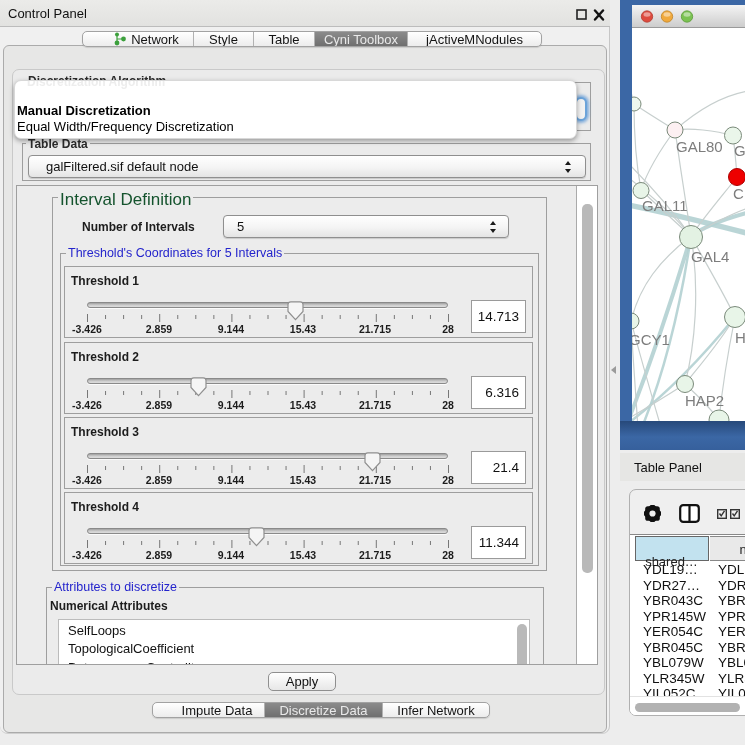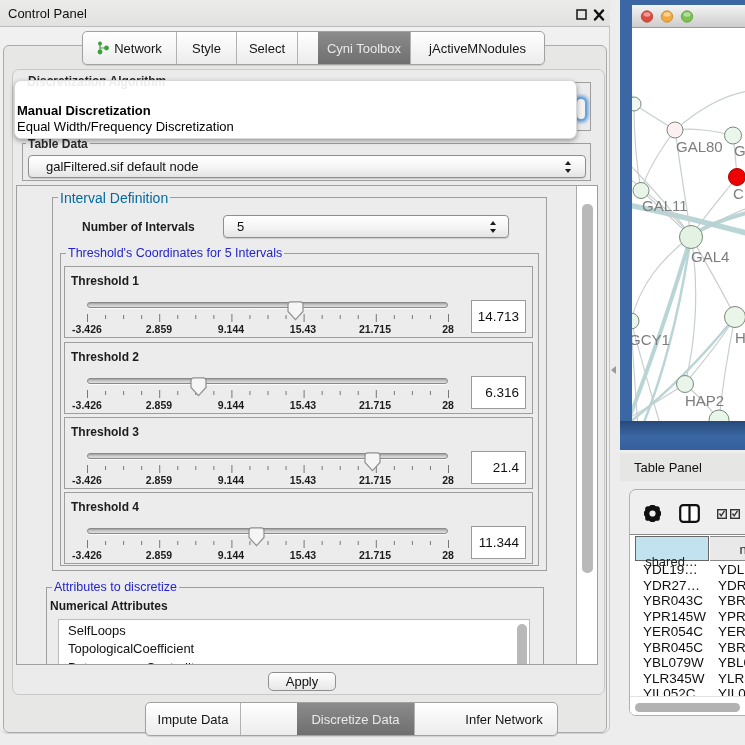--- a/index.html
+++ b/index.html
@@ -6,24 +6,24 @@
 html,body { width:745px; height:745px; overflow:hidden; }
 body { background:#ededed; font-family:"Liberation Sans", sans-serif; position:relative; }
 .abs { position:absolute; }
 
 #cp { left:0; top:0; width:610px; height:734px; background:#f0f0f0; border-right:1px solid #c6c6c6; border-bottom:1px solid #cfcfcf; border-radius:0 0 8px 8px; }
 #cptitle { left:0; top:0; width:610px; height:27px; background:linear-gradient(#ebebe9,#e2e2e0); border-bottom:1px solid #bcbcbc; }
 #cptitle span.t { position:absolute; left:8px; top:6px; font-size:13px; color:#111; }
 #tabcontent { left:3px; top:45px; width:604px; height:688px; background:#e7e7e6; border:1px solid #ababab; border-radius:6px; }
 #innerpanel { left:12px; top:69px; width:593px; height:626px; background:#ebebeb; border:1px solid #c9c9c9; border-radius:7px; }
 
-.seg { display:flex; position:absolute; height:34px; border:1px solid #a2a2a2; border-radius:5px; background:linear-gradient(#ffffff,#ececec); box-shadow:0 1px 1px rgba(0,0,0,0.12); overflow:hidden; }
+.seg { display:flex; position:absolute; height:16px; border:1px solid #a2a2a2; border-radius:5px; background:linear-gradient(#ffffff,#ececec); box-shadow:0 1px 1px rgba(0,0,0,0.12); overflow:hidden;padding-left:17px; }
 .seg span { display:flex; align-items:center; justify-content:center; font-size:13px; color:#141414; border-right:1px solid #b2b2b2; padding:0; }
 .seg span:last-child { border-right:none; }
-.seg span.sel { background:linear-gradient(#8b8b8b,#6f6f6f); color:#e9e9e9;margin-left:20px; }
+.seg span.sel { background:linear-gradient(#8b8b8b,#6f6f6f); color:#e9e9e9; }
 
 .tbox { position:absolute; border:1px solid #9e9e9e; }
 .tlabel { position:absolute; font-size:12px; font-weight:bold; color:#2b2b2b; background:#ebebeb; padding:0 2px; }
 
 .combo { position:absolute; border:1px solid #8f8f8f; border-radius:4px; background:linear-gradient(#ffffff,#f4f4f4 55%,#e4e4e4); box-shadow:0 1px 1px rgba(0,0,0,0.15); font-size:13px; color:#111; }
 .combo .tx { position:absolute; left:17px; top:3px; }
 .arrows { position:absolute; width:8px; height:12px; }
 .arrows:before { content:""; position:absolute; left:0; top:0; border-left:3.5px solid transparent; border-right:3.5px solid transparent; border-bottom:4.5px solid #1a1a1a; }
 .arrows:after { content:""; position:absolute; left:0; bottom:0; border-left:3.5px solid transparent; border-right:3.5px solid transparent; border-top:4.5px solid #1a1a1a; }
 
@@ -52,41 +52,41 @@
 <div class="abs" id="innerpanel"></div>
 
 <div class="seg" style="left:82px;top:31px;">
   <span style="width:94px"><svg width="13" height="14" viewBox="0 0 13 14" style="margin-right:4px">
         <circle cx="3" cy="2.5" r="2" fill="#3ca03c"></circle>
         <circle cx="3" cy="11" r="2.4" fill="#3ca03c"></circle>
         <circle cx="9.5" cy="7" r="2.4" fill="#3ca03c"></circle>
         <path d="M3,3 L3,11 M3,7 L9.5,7" stroke="#3ca03c" stroke-width="1.2" fill="none"></path>
       </svg>Network</span>
   <span style="width:60px">Style</span>
-  <span style="width:61px">Select</span>
+  <span style="width:61px">Table</span>
   <span class="sel" style="width:93px">Cyni Toolbox</span>
   <span style="width:133px">jActiveMNodules</span>
 </div>
 
 <div class="tbox" style="left:22px;top:82px;width:569px;height:49px;"></div>
 <div class="tlabel" style="left:26px;top:74px;">Discretization Algorithm</div>
 
 <div class="abs" style="left:575px;top:97px;width:12px;height:24px;border:2px solid #6ba3d9;border-radius:6px;background:#f2f2f2;box-shadow:0 0 3px 2px rgba(90,150,214,0.7);"></div>
 
 <div class="tbox" style="left:22px;top:143px;width:569px;height:38px;"></div>
 <div class="tlabel" style="left:26px;top:137px;">Table Data</div>
 <div class="combo" style="left:28px;top:155px;width:558px;height:23px;">
   <span class="tx">galFiltered.sif default node</span>
   <span class="arrows" style="right:12px;top:5px;"></span>
 </div>
 
 <div class="abs" id="scrollarea" style="left:16px;top:185px;width:582px;height:480px;background:#ececec;border:1px solid #9f9f9f;overflow:hidden;">
 
   <div class="tbox" style="left:35px;top:11px;width:495px;height:374px;border-color:#9e9e9e;"></div>
-  <div class="tlabel" style="left:41px;top:4px;background:#ececec;color:#0369a1;font-weight:normal;font-size:14px;">Interval Definition</div>
+  <div class="tlabel" style="left:41px;top:4px;background:#ececec;color:#14532d;font-weight:normal;font-size:17px;">Interval Definition</div>
 
   <div class="abs" style="left:65px;top:34px;font-size:12px;font-weight:bold;color:#1c1c1c;">Number of Intervals</div>
   <div class="combo" style="left:206px;top:29px;width:286px;height:23px;">
     <span class="tx" style="left:13px;">5</span>
     <span class="arrows" style="right:10px;top:5px;"></span>
   </div>
 
   <div class="tbox" style="left:43px;top:67px;width:479px;height:313px;"></div>
   <div class="tlabel" style="left:49px;top:60px;background:#ececec;color:#2424cc;font-weight:normal;font-size:12.5px;">Threshold's Coordinates for 5 Intervals</div>
 
@@ -258,21 +258,21 @@
     <div style="padding:2px 0 0 9px;line-height:18.3px;">SelfLoops<br>TopologicalCoefficient<br>BetweennessCentrality</div>
     <div class="vthumb" style="right:2px;top:4px;width:10px;height:60px;"></div>
   </div>
 
   <div class="abs" style="left:559px;top:0;width:22px;height:480px;background:#ffffff;border-left:1px solid #aaa;"></div>
   <div class="vthumb" style="left:565px;top:18px;width:11px;height:369px;"></div>
 </div>
 
 <div class="abs" style="left:268px;top:672px;width:68px;height:19px;border:1px solid #8f8f8f;border-radius:5px;background:linear-gradient(#ffffff,#e7e7e7);font-size:13px;color:#111;text-align:center;padding-top:1px;">Apply</div>
 
-<div class="seg" style="left:145px;top:702px;gap:36px;">
+<div class="seg" style="left:152px;top:702px;">
   <span style="width:95px">Impute Data</span>
   <span class="sel" style="width:118px">Discretize Data</span>
   <span style="width:106px">Infer Network</span>
 </div>
 
 <div class="abs" style="left:611px;top:366px;width:0;height:0;border-top:4px solid transparent;border-bottom:4px solid transparent;border-right:5px solid #9a9a9a;"></div>
 
 <div class="abs" style="left:620px;top:0;width:125px;height:450px;background:#3b67a5;"></div>
 <div class="abs" style="left:620px;top:421px;width:125px;height:29px;background:linear-gradient(#27497a,#3b67a5 55%,#36609c);"></div>
 <div class="abs" style="left:632px;top:5px;width:113px;height:23px;background:linear-gradient(#f4f4f4,#cdcdcd);border-bottom:1px solid #9a9a9a;"></div>

